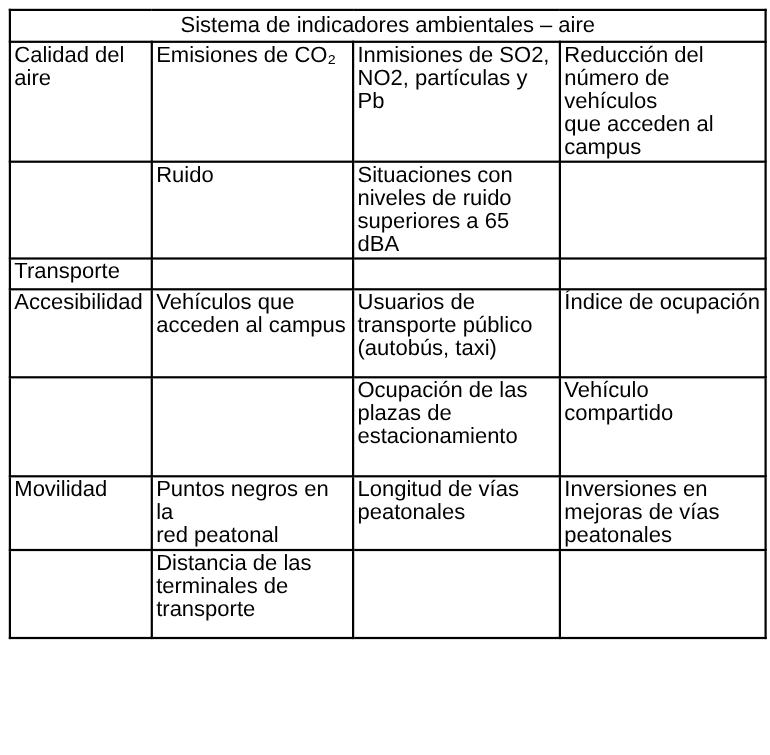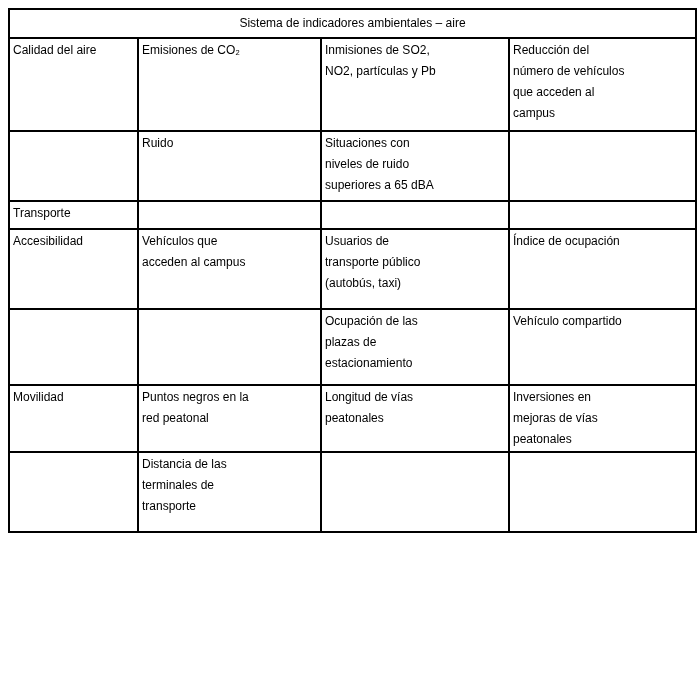--- a/index.html
+++ b/index.html
@@ -21,21 +21,21 @@
   table.indicators {
     border-collapse: collapse;
     table-layout: fixed;
     width: 687px;
     background: #ffffff;
   }
   table.indicators td,
   table.indicators th {
     border: 2px solid #000000;
     padding: 1px 3px;
-    font-size: 12px;
+    font-size: 20px;
     line-height: 21px;
     font-weight: normal;
     vertical-align: top;
     text-align: left;
     white-space: pre-line;
     overflow: hidden;
     color: #000000;
     background: #ffffff;
   }
   tr.title-row td {
@@ -49,21 +49,21 @@
     vertical-align: middle;
     height: 26px;
     white-space: nowrap;
   }
   tr.r0 { height: 93px; margin-top: 33px; }
   tr.r1 { height: 88px; }
   tr.r2 { height: 70px; }
   tr.r3 { height: 28px; }
   tr.r4 { height: 80px; margin-top: 40px; }
   tr.r5 { height: 50px; }
-  tr.r6 { height: 76px; }
+  tr.r6 { height: 90px; }
   tr.r7 { height: 62px; }
   tr.r8 { height: 80px; }
 </style>
 </head>
 <body>
 
 <div class="page">
   <table class="indicators">
     <colgroup>
       <col style="width:129px">

